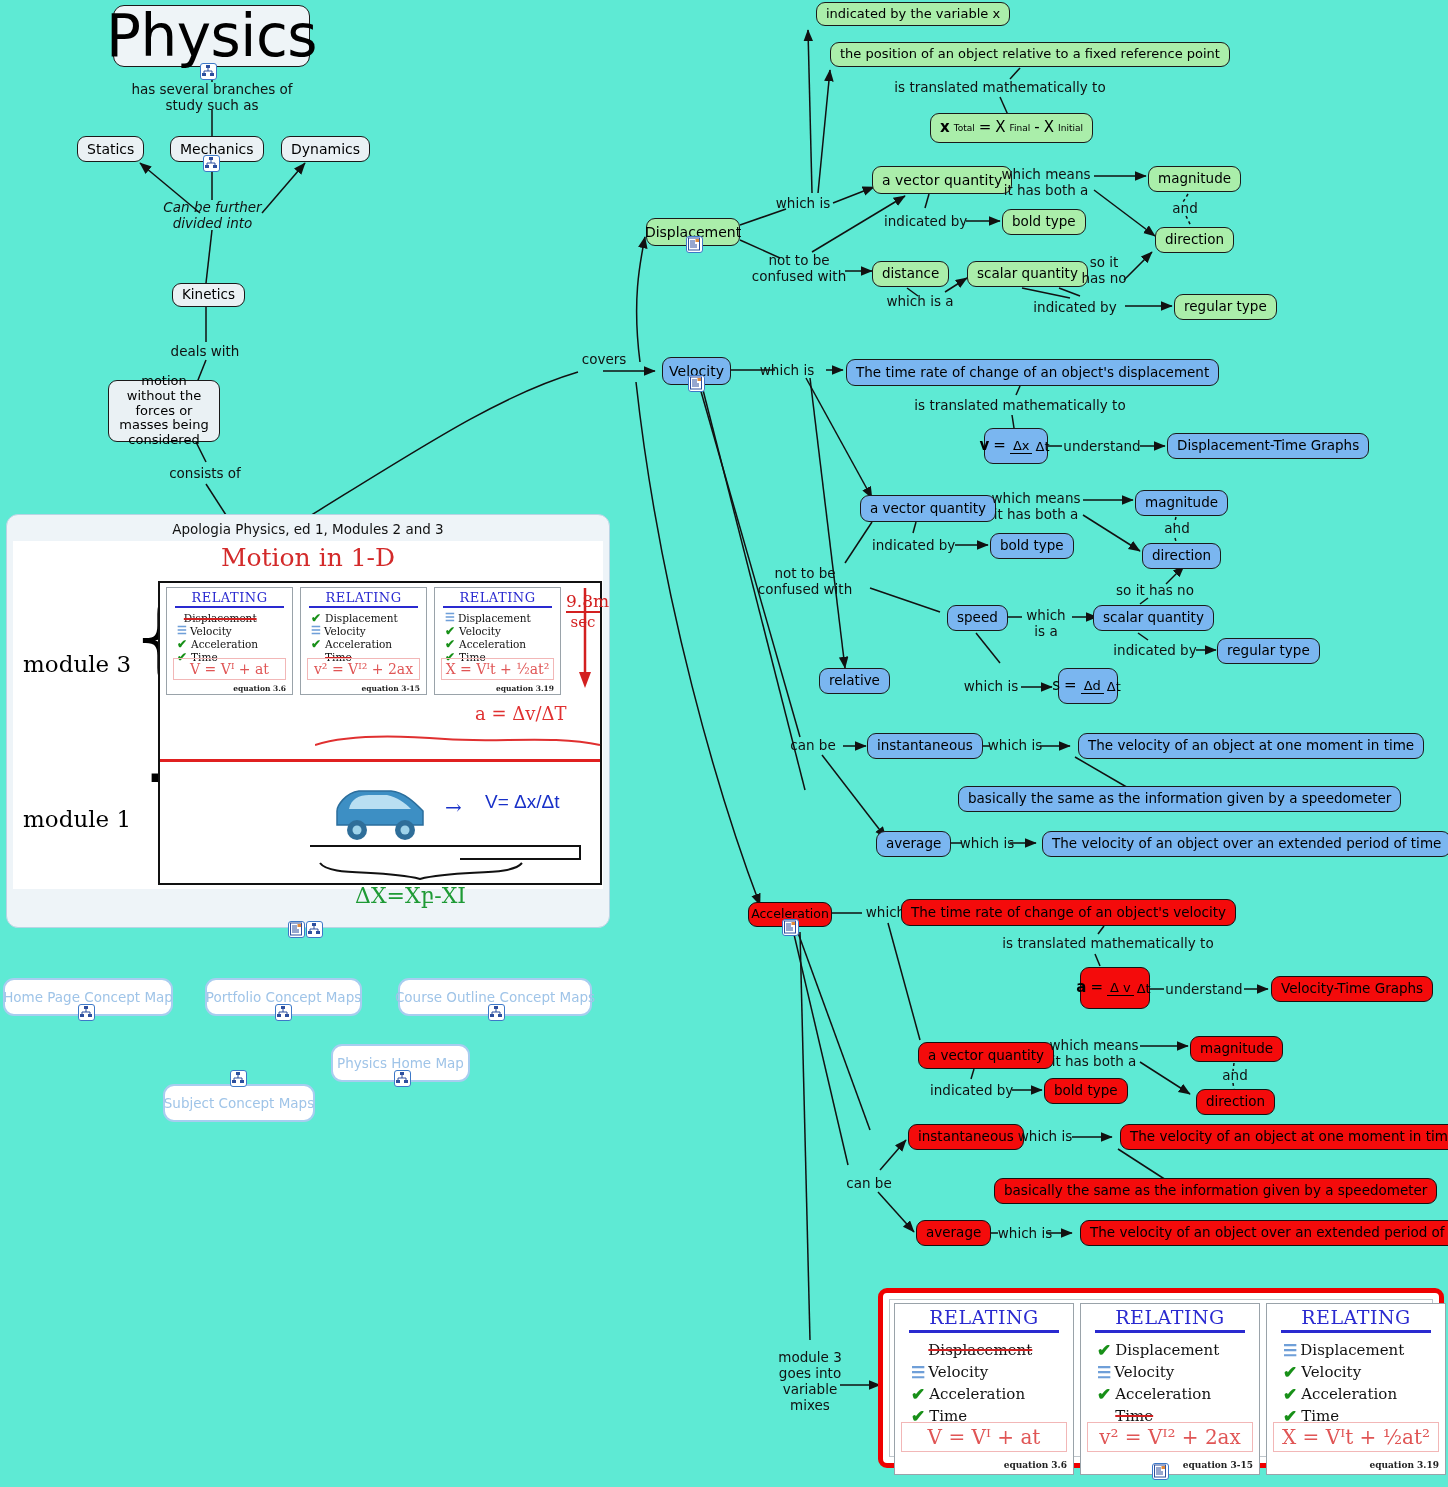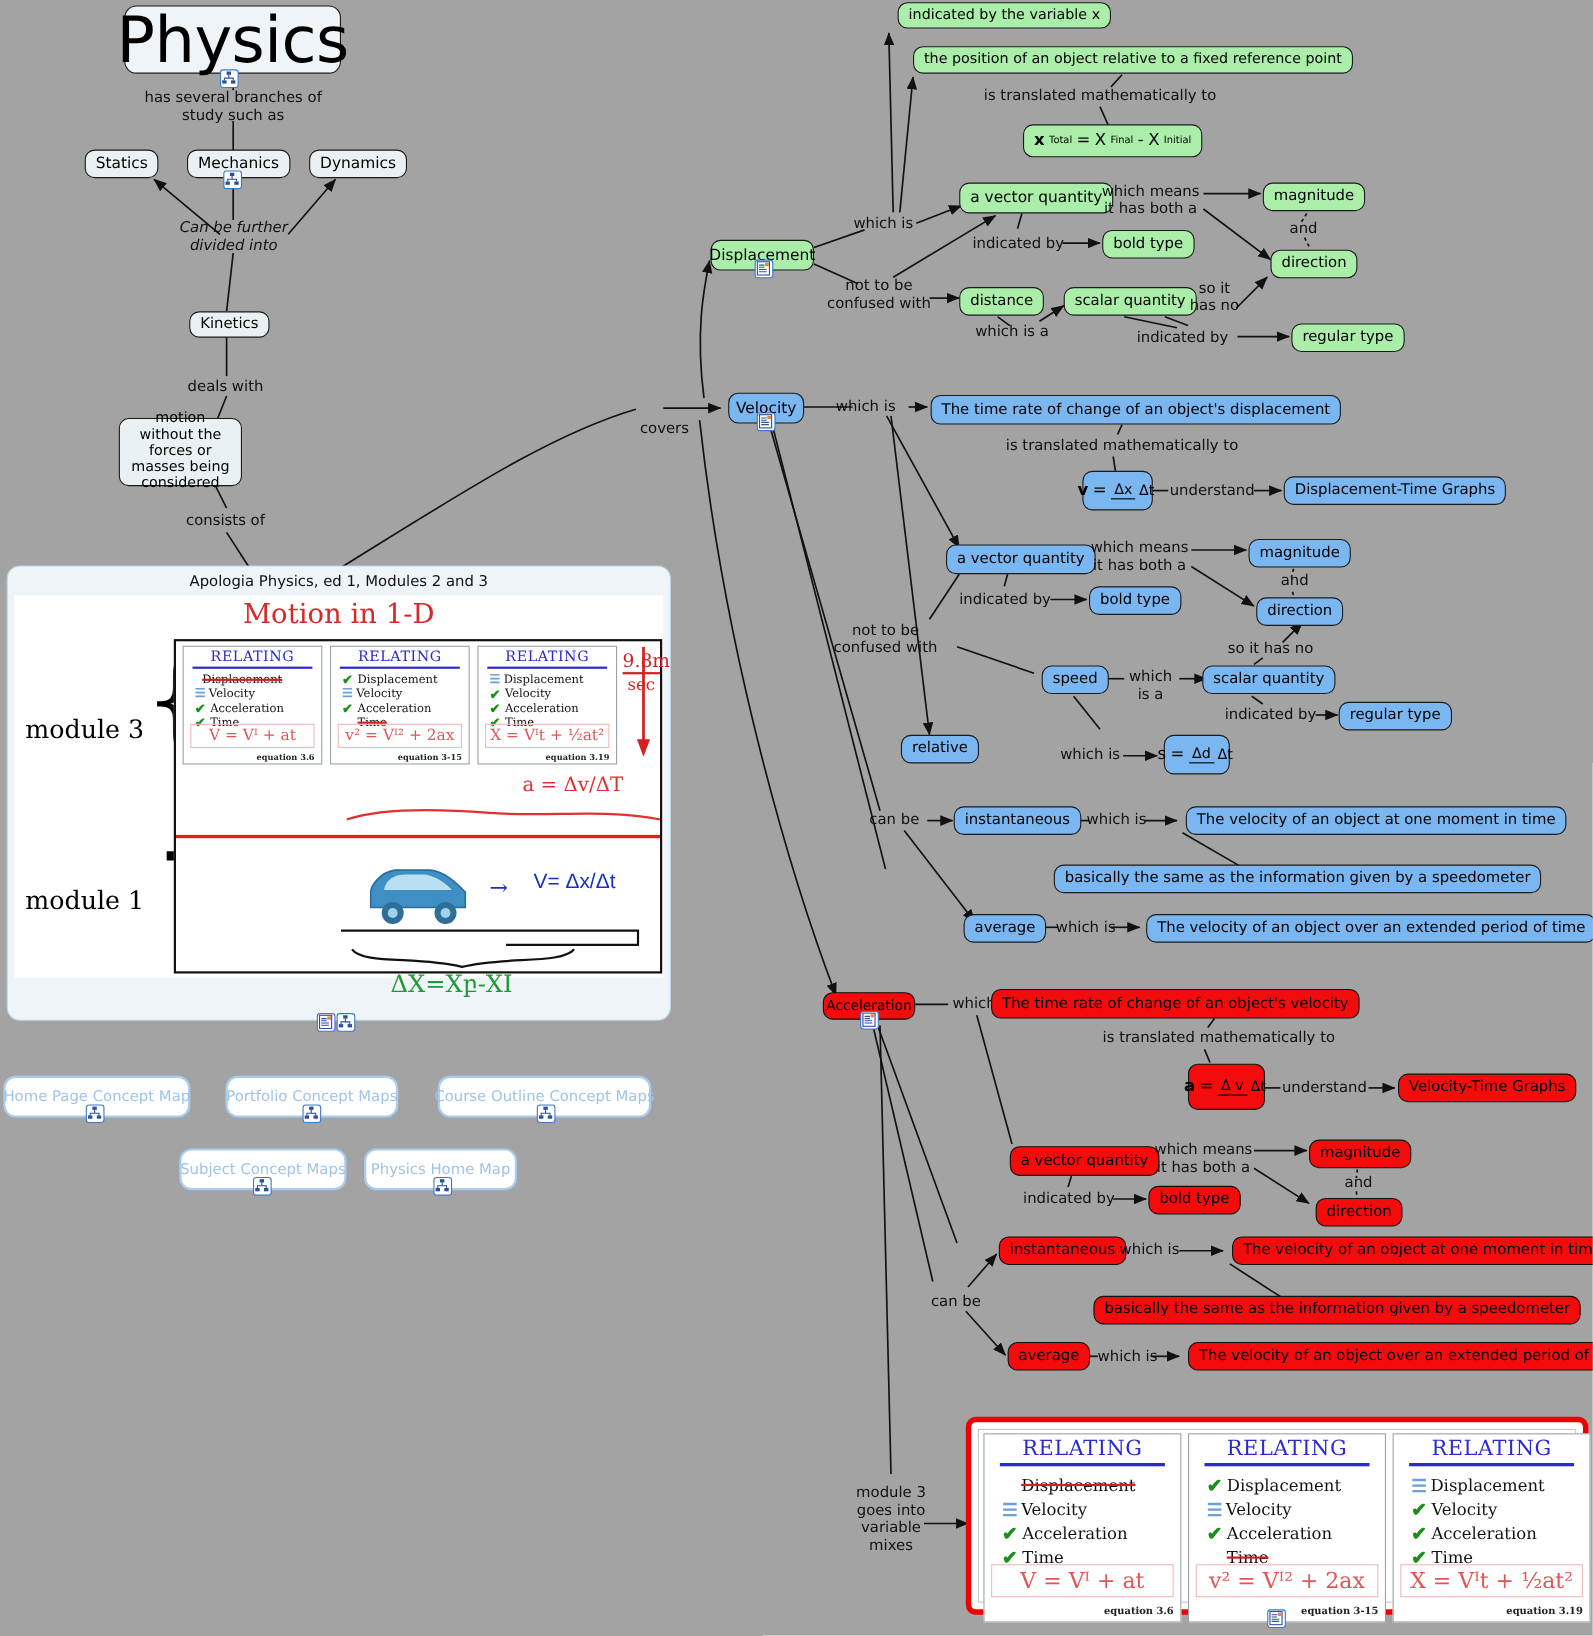--- a/index.html
+++ b/index.html
@@ -5,21 +5,21 @@
   html, body {
     margin: 0; padding: 0;
     background: #ffffff;
     font-family: "DejaVu Sans", sans-serif;
   }
   #canvas {
     position: relative;
     width: 1448px;
     height: 1487px;
     overflow: hidden;
-    background: #a3a3a3;
+    background: #5eead4;
   }
   svg.edges {
     position: absolute;
     left: 0; top: 0;
     width: 1448px; height: 1487px;
     pointer-events: none;
   }
   .node {
     position: absolute;
     box-sizing: border-box;
@@ -365,21 +365,21 @@
   </div>
 
   <div class="label" style="left:140px; top:344px; width:130px;">deals with</div>
 
   <div class="node n-grey" style="left:108px; top:380px; width:112px; height:62px; font-size:13px; white-space:normal;">
     <span>motion without the forces or masses being considered</span>
   </div>
 
   <div class="label" style="left:140px; top:466px; width:130px;">consists of</div>
 
-  <div class="label" style="left:578px; top:383px; width:52px;">covers</div>
+  <div class="label" style="left:578px; top:352px; width:52px;">covers</div>
 
   <div class="panel" style="left:6px; top:514px; width:604px; height:414px;">
     <div class="panel-title">Apologia Physics, ed 1, Modules 2 and 3</div>
     <div class="panel-body">
       <div class="motion-title">Motion in 1-D</div>
 
       <div class="modlabel" style="left:10px; top:110px;">module 3</div>
       <div class="brace" style="left:118px; top:50px; font-size:95px; line-height:0.95;">{</div>
       <div class="modlabel" style="left:10px; top:265px;">module 1</div>
       <div class="brace" style="left:118px; top:155px; font-size:165px; line-height:0.9;">{</div>
@@ -539,21 +539,21 @@
   </div>
   <span class="res-icon" style="left:488px; top:1004px;">
     <svg width="14" height="14" viewBox="0 0 14 14">
         <rect x="5" y="1" width="4" height="3" fill="#2d4f9e"></rect>
         <rect x="1" y="9" width="4" height="3" fill="#2d4f9e"></rect>
         <rect x="9" y="9" width="4" height="3" fill="#2d4f9e"></rect>
         <path d="M7,4 L7,7 M3,9 L3,7 L11,7 L11,9" stroke="#2d4f9e" stroke-width="1" fill="none"></path>
       </svg>
   </span>
 
-  <div class="linkbox" style="left:163px; top:1044px; width:152px; height:38px;">
+  <div class="linkbox" style="left:163px; top:1084px; width:152px; height:38px;">
     <span>Subject Concept Maps</span>
   </div>
   <span class="res-icon" style="left:230px; top:1070px;">
     <svg width="14" height="14" viewBox="0 0 14 14">
         <rect x="5" y="1" width="4" height="3" fill="#2d4f9e"></rect>
         <rect x="1" y="9" width="4" height="3" fill="#2d4f9e"></rect>
         <rect x="9" y="9" width="4" height="3" fill="#2d4f9e"></rect>
         <path d="M7,4 L7,7 M3,9 L3,7 L11,7 L11,9" stroke="#2d4f9e" stroke-width="1" fill="none"></path>
       </svg>
   </span>

